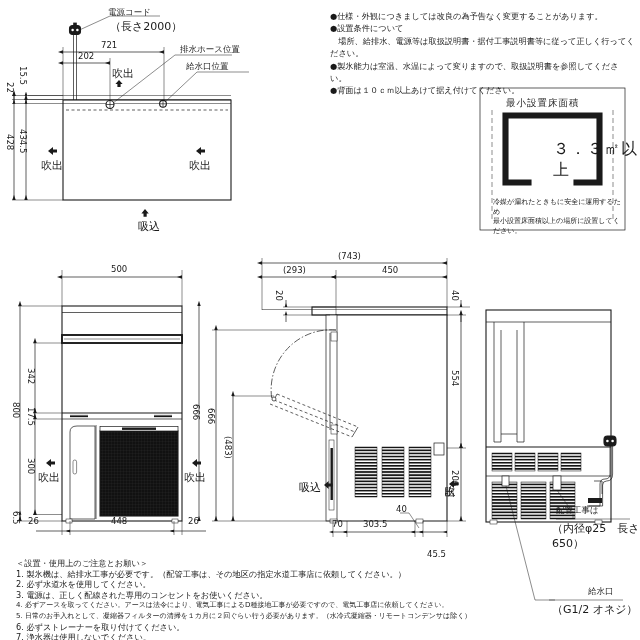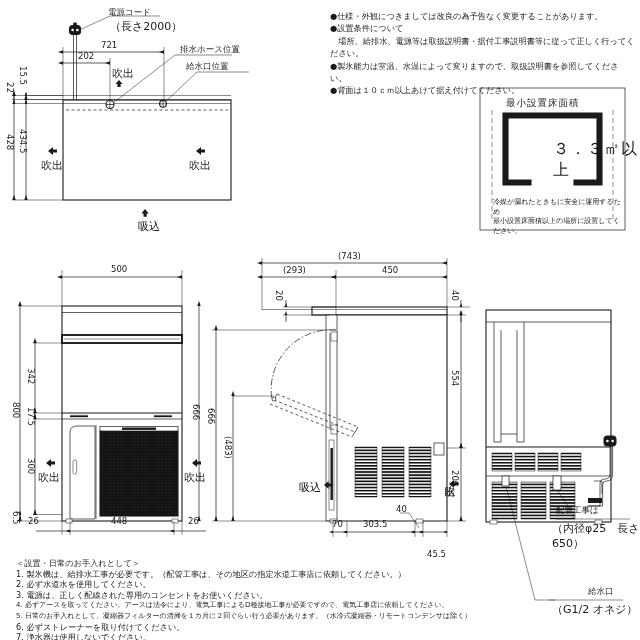--- a/index.html
+++ b/index.html
@@ -404,21 +404,21 @@
 <div class="dim" style="position:absolute;left:427px;top:549px;">45.5</div>
 <div class="jpS" style="position:absolute;left:299px;top:480px;">吸込</div>
 <div class="jpS" style="position:absolute;left:441px;top:477px;writing-mode:vertical-rl;">吹出</div>
 
 <div class="jp" style="position:absolute;left:556px;top:505px;">配管工事は</div>
 <div class="jpS" style="position:absolute;left:552px;top:521px;">（内径φ25　長さ650）</div>
 <div class="jp" style="position:absolute;left:556px;top:586px;padding-left:32px;">給水口</div>
 <div class="jpS" style="position:absolute;left:552px;top:602px;">（G1/2 オネジ）</div>
 
 <div style="position:absolute;left:16px;top:558px;width:624px;line-height:10.6px;">
-  <div class="note">＜設置・日常のお手入れとして＞</div>
+  <div class="note">＜設置・使用上のご注意とお願い＞</div>
   <div class="note">1. 製氷機は、給排水工事が必要です。（配管工事は、その地区の指定水道工事店に依頼してください。）</div>
   <div class="note">2. 必ず水道水を使用してください。</div>
   <div class="note">3. 電源は、正しく配線された専用のコンセントをお使いください。</div>
   <div class="noteS">4. 必ずアースを取ってください。アースは法令により、電気工事によるD種接地工事が必要ですので、電気工事店に依頼してください。</div>
   <div class="noteS">5. 日常のお手入れとして、凝縮器フィルターの清掃を１カ月に２回ぐらい行う必要があります。（水冷式凝縮器・リモートコンデンサは除く）</div>
   <div class="note">6. 必ずストレーナーを取り付けてください。</div>
   <div class="note">7. 浄水器は使用しないでください。</div>
 </div>
 
 </div>

